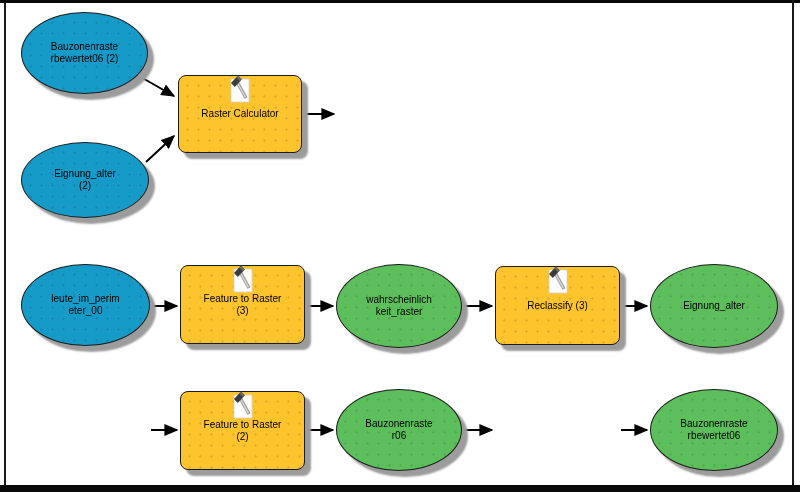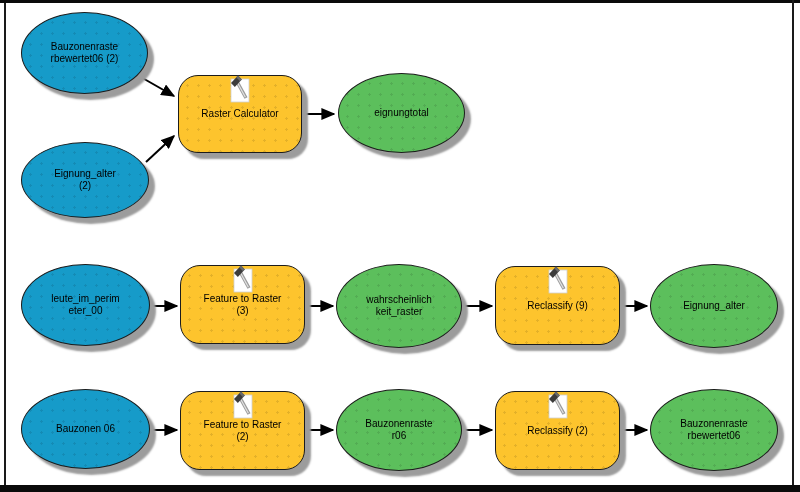--- a/index.html
+++ b/index.html
@@ -39,21 +39,21 @@
     text-align: center;
     box-sizing: border-box;
     border: 1.5px solid #1c1c1c;
     box-shadow: 6px 6px 2px #9c9c9c;
     background-image: radial-gradient(rgba(0,0,0,0.10) 1px, rgba(0,0,0,0) 1.3px);
     background-size: 11px 11px;
     background-position: 3px 4px;
   }
   .node.input  { border-radius: 50%; background-color: #169bc9; }
   .node.output { border-radius: 50%; background-color: #5cbf5c; }
-  .node.tool   { border-radius: 20px; background-color: #fdc42d; }
+  .node.tool   { border-radius: 8px; background-color: #fdc42d; }
 
   .node-label {
     white-space: pre-line;
     font-size: 10px;
     line-height: 1.18;
     color: #000000;
     padding: 0 4px;
   }
 
   .tool-icon {
@@ -106,23 +106,20 @@
         <rect x="3" y="6" width="18" height="23" fill="#ffffff" stroke="#cfcfcf" stroke-width="0.8"></rect>
         <line x1="9.5" y1="9.5" x2="18" y2="25" stroke="#9a9a9a" stroke-width="3.4"></line>
         <line x1="9.2" y1="9.2" x2="17.4" y2="24.2" stroke="#e3e3e3" stroke-width="1.2"></line>
         <polygon points="3,10 10,2.5 13.8,6.5 6.8,14" fill="#3c3c3c"></polygon>
         <polygon points="10,2.5 13.8,6.5 12,8.3 8.2,4.3" fill="#6a6a6a"></polygon>
       </svg>
     </span>
     <span class="node-label">Raster Calculator</span>
   </div>
 
-  <div class="node output" style="left:338px; top:73px; width:127px; height:80px;">
-    <span class="node-label">eignungtotal</span>
-  </div>
 
   <div class="node input" style="left:21px; top:264px; width:129px; height:82px;text-align:center;">
     <span class="node-label">leute_im_perim
 eter_00</span>
   </div>
 
   <div class="node tool" style="left:180px; top:265px; width:125px; height:79px;">
     <span class="tool-icon">
       <svg width="24" height="30" viewBox="0 0 24 30" xmlns="http://www.w3.org/2000/svg">
         <rect x="3" y="6" width="18" height="23" fill="#ffffff" stroke="#cfcfcf" stroke-width="0.8"></rect>
@@ -144,62 +141,47 @@
   <div class="node tool" style="left:495px; top:266px; width:125px; height:79px;">
     <span class="tool-icon">
       <svg width="24" height="30" viewBox="0 0 24 30" xmlns="http://www.w3.org/2000/svg">
         <rect x="3" y="6" width="18" height="23" fill="#ffffff" stroke="#cfcfcf" stroke-width="0.8"></rect>
         <line x1="9.5" y1="9.5" x2="18" y2="25" stroke="#9a9a9a" stroke-width="3.4"></line>
         <line x1="9.2" y1="9.2" x2="17.4" y2="24.2" stroke="#e3e3e3" stroke-width="1.2"></line>
         <polygon points="3,10 10,2.5 13.8,6.5 6.8,14" fill="#3c3c3c"></polygon>
         <polygon points="10,2.5 13.8,6.5 12,8.3 8.2,4.3" fill="#6a6a6a"></polygon>
       </svg>
     </span>
-    <span class="node-label">Reclassify (9)</span>
+    <span class="node-label">Reclassify (3)</span>
   </div>
 
   <div class="node output" style="left:650px; top:264px; width:128px; height:84px;">
     <span class="node-label">Eignung_alter</span>
   </div>
 
-  <div class="node input" style="left:21px; top:389px; width:129px; height:80px;">
-    <span class="node-label">Bauzonen 06</span>
-  </div>
 
   <div class="node tool" style="left:180px; top:391px; width:125px; height:79px;">
     <span class="tool-icon">
       <svg width="24" height="30" viewBox="0 0 24 30" xmlns="http://www.w3.org/2000/svg">
         <rect x="3" y="6" width="18" height="23" fill="#ffffff" stroke="#cfcfcf" stroke-width="0.8"></rect>
         <line x1="9.5" y1="9.5" x2="18" y2="25" stroke="#9a9a9a" stroke-width="3.4"></line>
         <line x1="9.2" y1="9.2" x2="17.4" y2="24.2" stroke="#e3e3e3" stroke-width="1.2"></line>
         <polygon points="3,10 10,2.5 13.8,6.5 6.8,14" fill="#3c3c3c"></polygon>
         <polygon points="10,2.5 13.8,6.5 12,8.3 8.2,4.3" fill="#6a6a6a"></polygon>
       </svg>
     </span>
     <span class="node-label">Feature to Raster
 (2)</span>
   </div>
 
   <div class="node output" style="left:336px; top:389px; width:126px; height:82px;">
     <span class="node-label">Bauzonenraste
 r06</span>
   </div>
 
-  <div class="node tool" style="left:495px; top:391px; width:125px; height:79px;">
-    <span class="tool-icon">
-      <svg width="24" height="30" viewBox="0 0 24 30" xmlns="http://www.w3.org/2000/svg">
-        <rect x="3" y="6" width="18" height="23" fill="#ffffff" stroke="#cfcfcf" stroke-width="0.8"></rect>
-        <line x1="9.5" y1="9.5" x2="18" y2="25" stroke="#9a9a9a" stroke-width="3.4"></line>
-        <line x1="9.2" y1="9.2" x2="17.4" y2="24.2" stroke="#e3e3e3" stroke-width="1.2"></line>
-        <polygon points="3,10 10,2.5 13.8,6.5 6.8,14" fill="#3c3c3c"></polygon>
-        <polygon points="10,2.5 13.8,6.5 12,8.3 8.2,4.3" fill="#6a6a6a"></polygon>
-      </svg>
-    </span>
-    <span class="node-label">Reclassify (2)</span>
-  </div>
 
   <div class="node output" style="left:650px; top:389px; width:128px; height:82px;">
     <span class="node-label">Bauzonenraste
 rbewertet06</span>
   </div>
 
   <div class="frame-top"></div>
   <div class="frame-bottom"></div>
   <div class="frame-left"></div>
   <div class="frame-right"></div>

